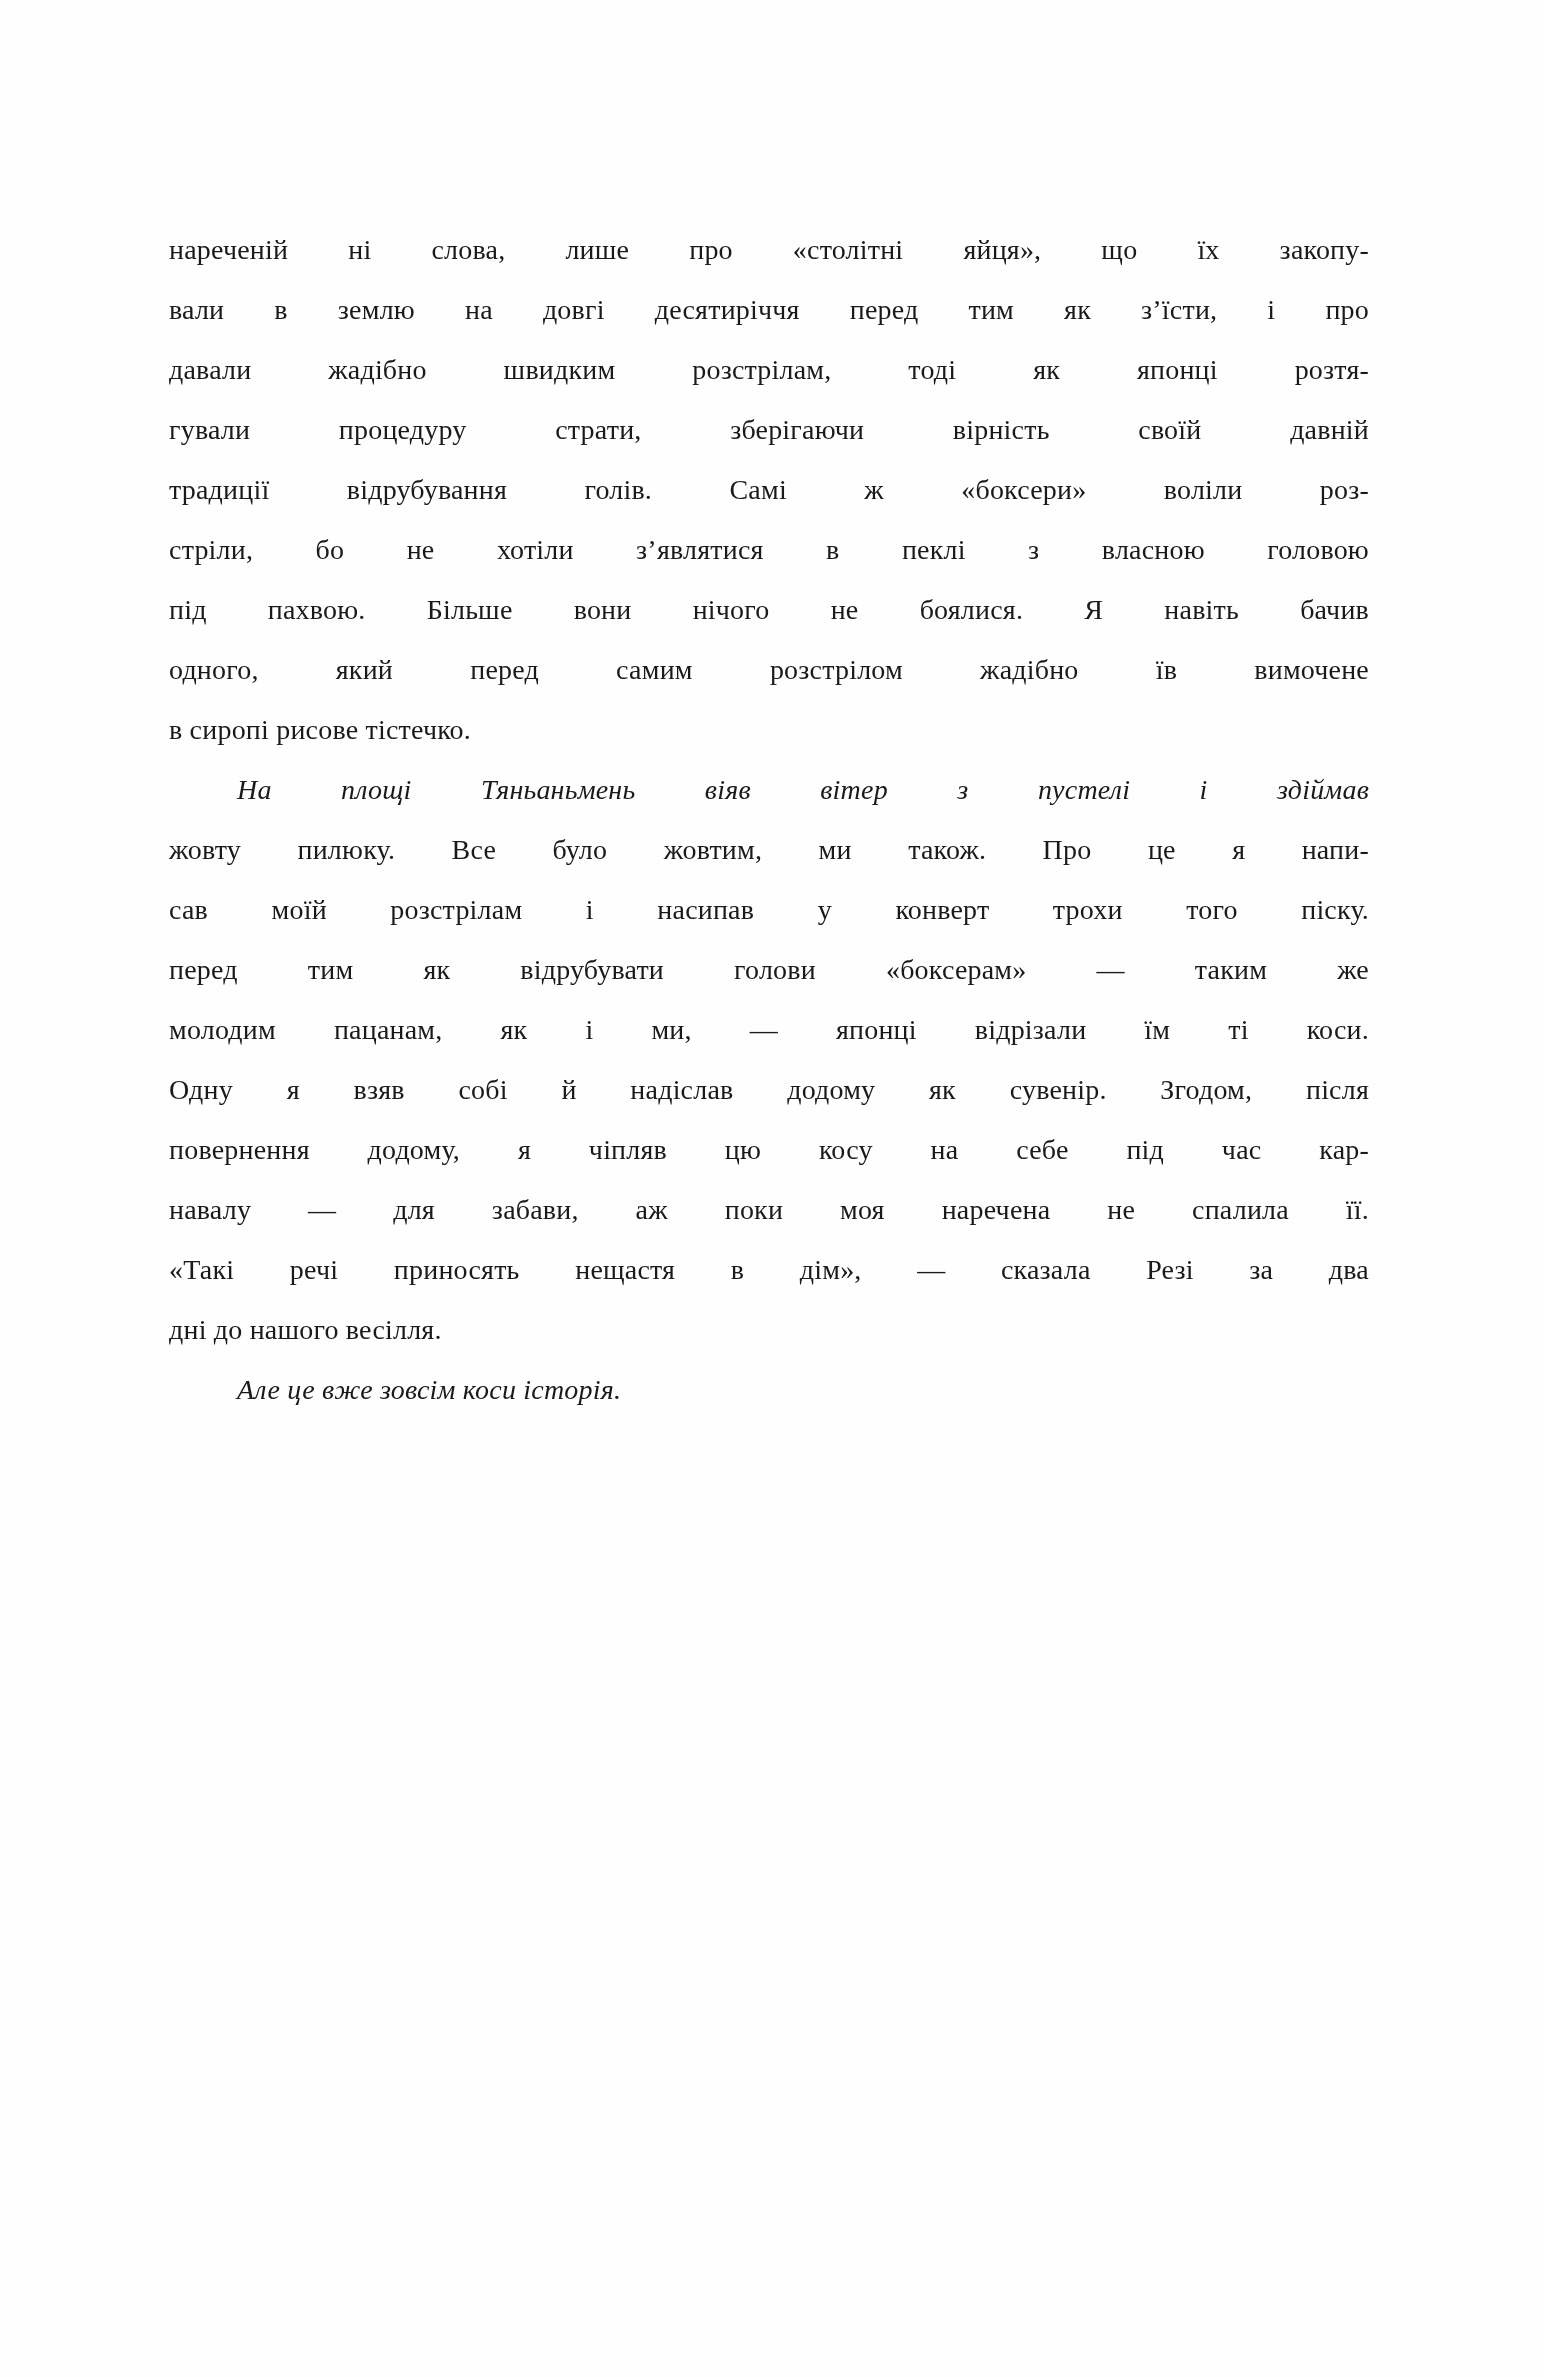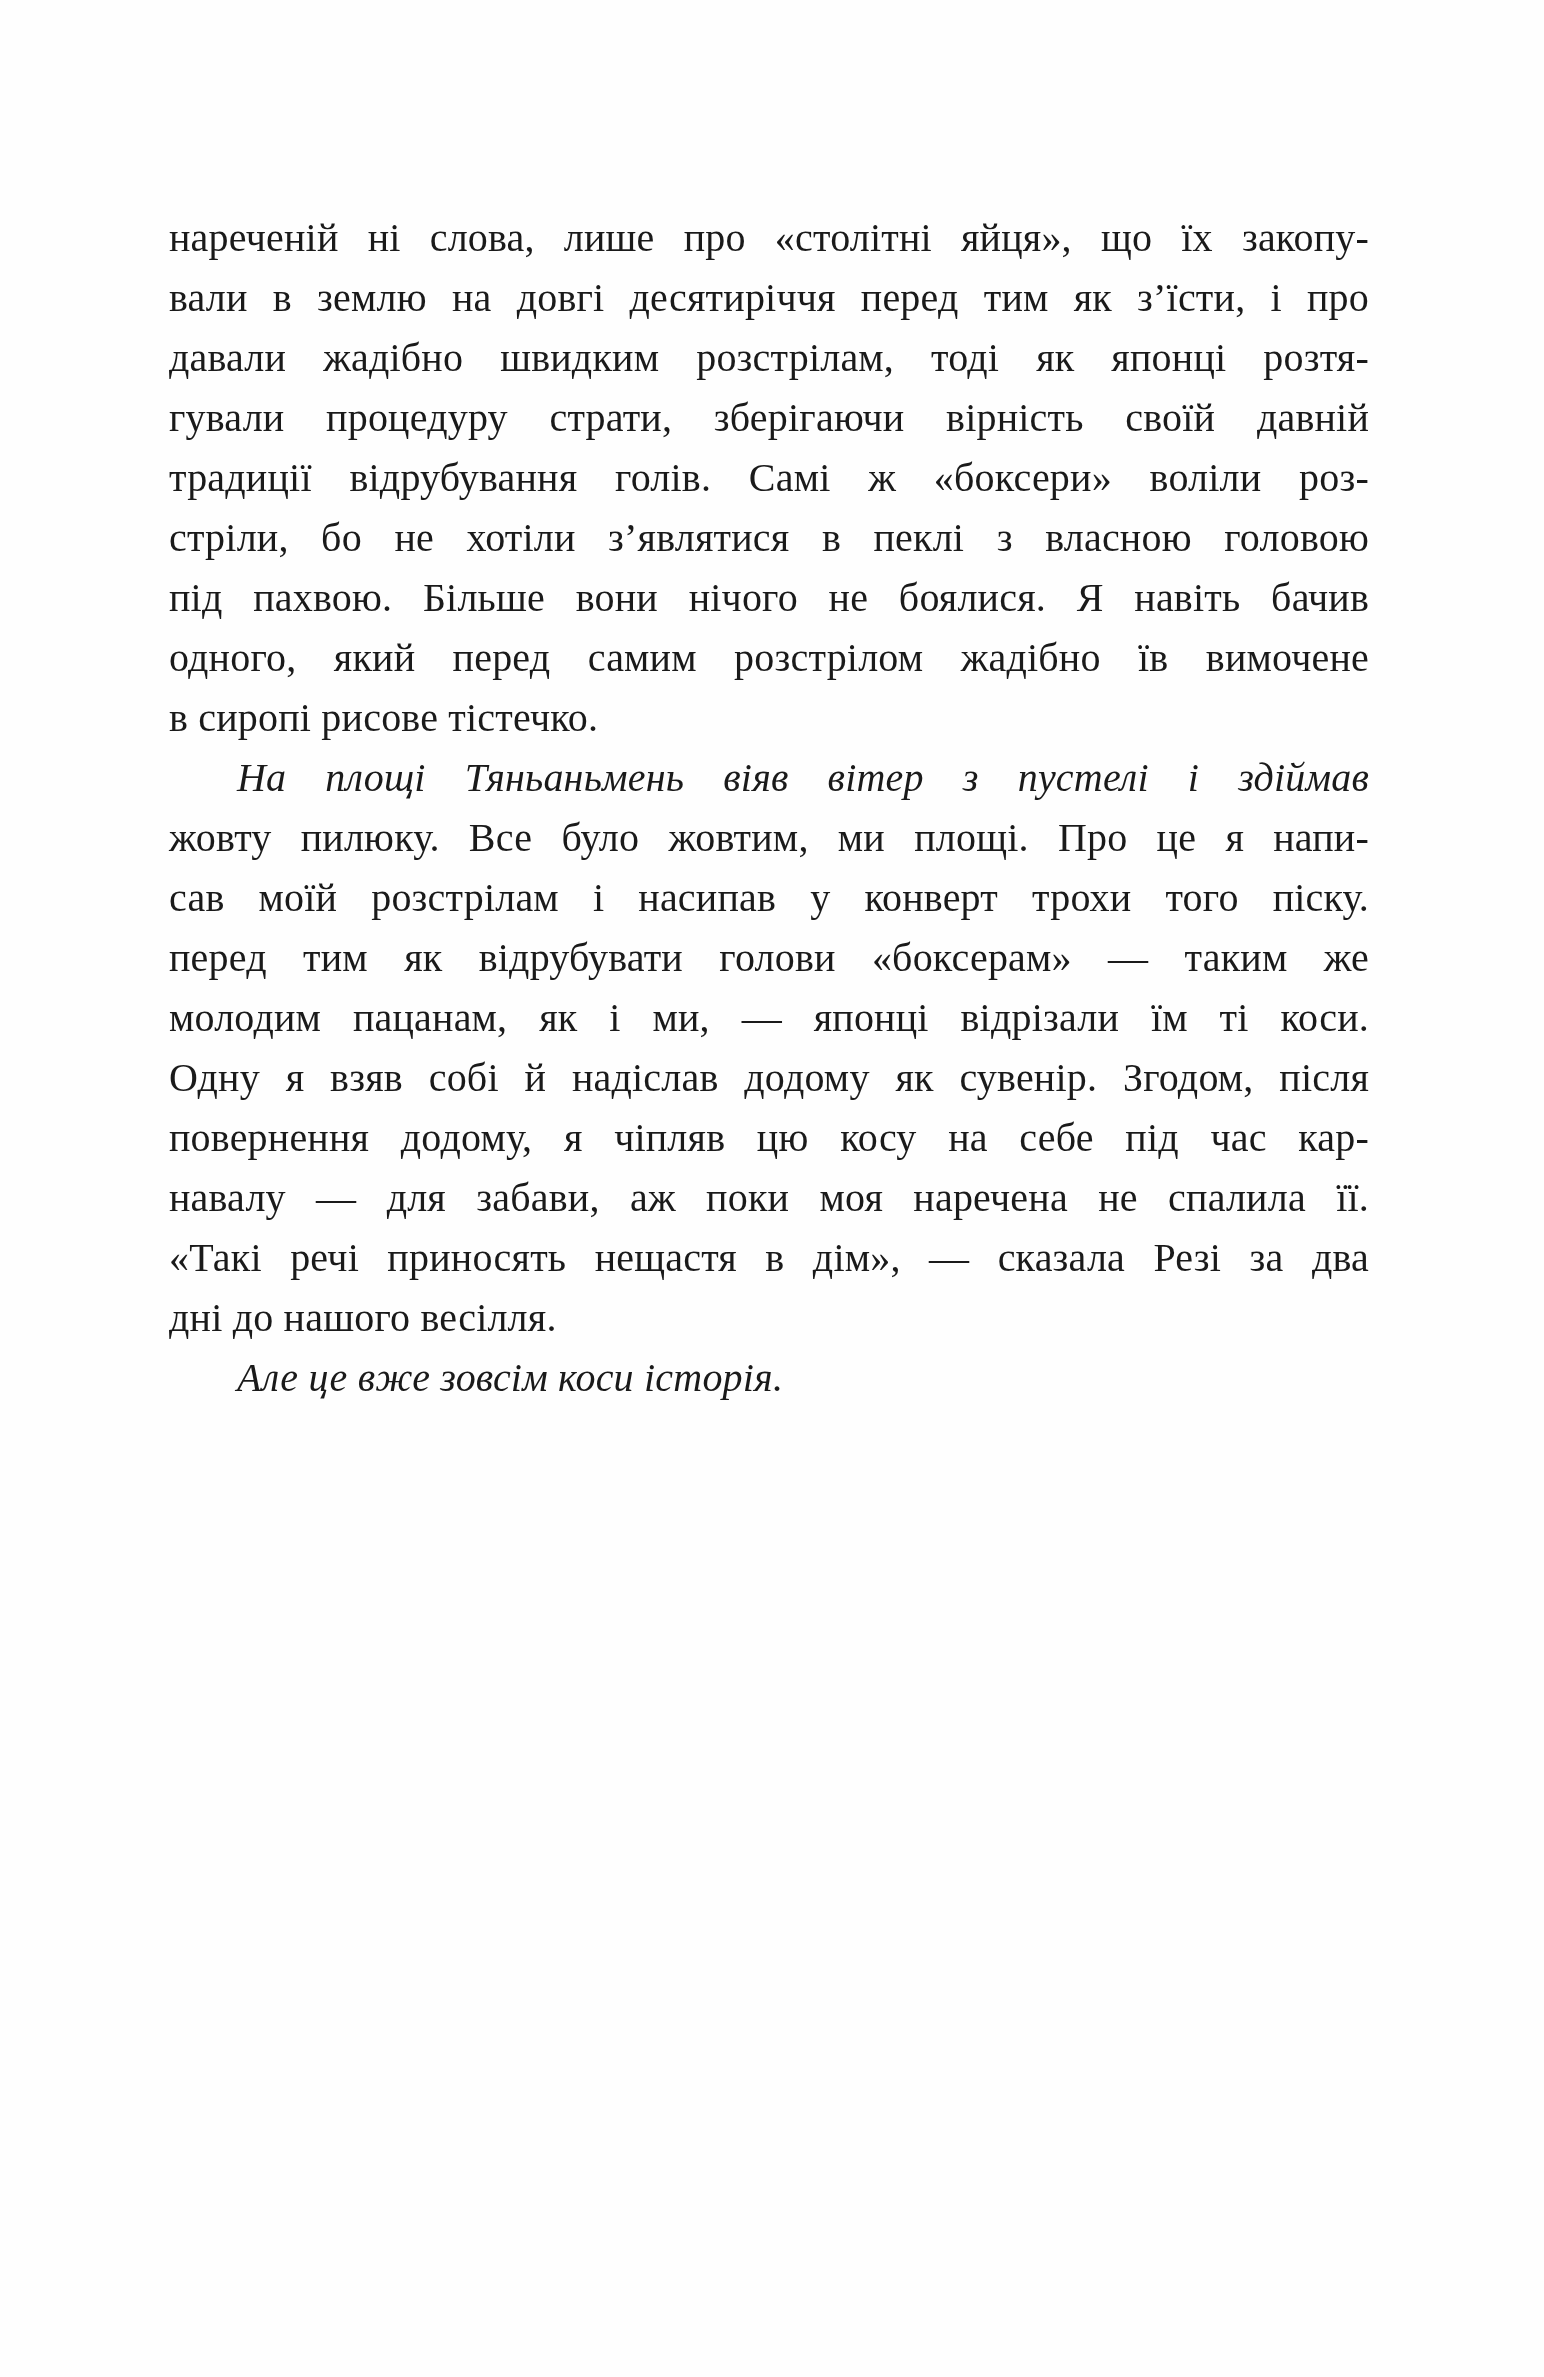--- a/index.html
+++ b/index.html
@@ -18,23 +18,23 @@
     left: 0;
     top: 0;
     width: 1545px;
     height: 2377px;
     background: #fefefe;
     overflow: hidden;
   }
   .text-block {
     position: absolute;
     left: 169px;
-    top: 208px;
+    top: 220px;
     width: 1200px;
-    font-size: 40px;
+    font-size: 28px;
     line-height: 60px;
     color: #1a1a1a;
     letter-spacing: 0.2px;
   }
   .line {
     height: 60px;
     text-align: justify;
     text-align-last: justify;
     white-space: normal;
   }
@@ -54,21 +54,21 @@
       <div class="line">нареченій ні слова, лише про «столітні яйця», що їх закопу-</div>
       <div class="line">вали в землю на довгі десятиріччя перед тим як з’їсти, і про</div>
       <div class="line">давали жадібно швидким розстрілам, тоді як японці розтя-</div>
       <div class="line">гували процедуру страти, зберігаючи вірність своїй давній</div>
       <div class="line">традиції відрубування голів. Самі ж «боксери» воліли роз-</div>
       <div class="line">стріли, бо не хотіли з’являтися в пеклі з власною головою</div>
       <div class="line">під пахвою. Більше вони нічого не боялися. Я навіть бачив</div>
       <div class="line">одного, який перед самим розстрілом жадібно їв вимочене</div>
       <div class="line para-end">в сиропі рисове тістечко.</div>
       <div class="line indent">На площі Тяньаньмень віяв вітер з пустелі і здіймав</div>
-      <div class="line">жовту пилюку. Все було жовтим, ми площі. Про це я напи-</div>
+      <div class="line">жовту пилюку. Все було жовтим, ми також. Про це я напи-</div>
       <div class="line">сав моїй розстрілам і насипав у конверт трохи того піску.</div>
       <div class="line">перед тим як відрубувати голови «боксерам» — таким же</div>
       <div class="line">молодим пацанам, як і ми, — японці відрізали їм ті коси.</div>
       <div class="line">Одну я взяв собі й надіслав додому як сувенір. Згодом, після</div>
       <div class="line">повернення додому, я чіпляв цю косу на себе під час кар-</div>
       <div class="line">навалу — для забави, аж поки моя наречена не спалила її.</div>
       <div class="line">«Такі речі приносять нещастя в дім», — сказала Резі за два</div>
       <div class="line para-end">дні до нашого весілля.</div>
       <div class="line indent para-end">Але це вже зовсім коси історія.</div>
     </div>

